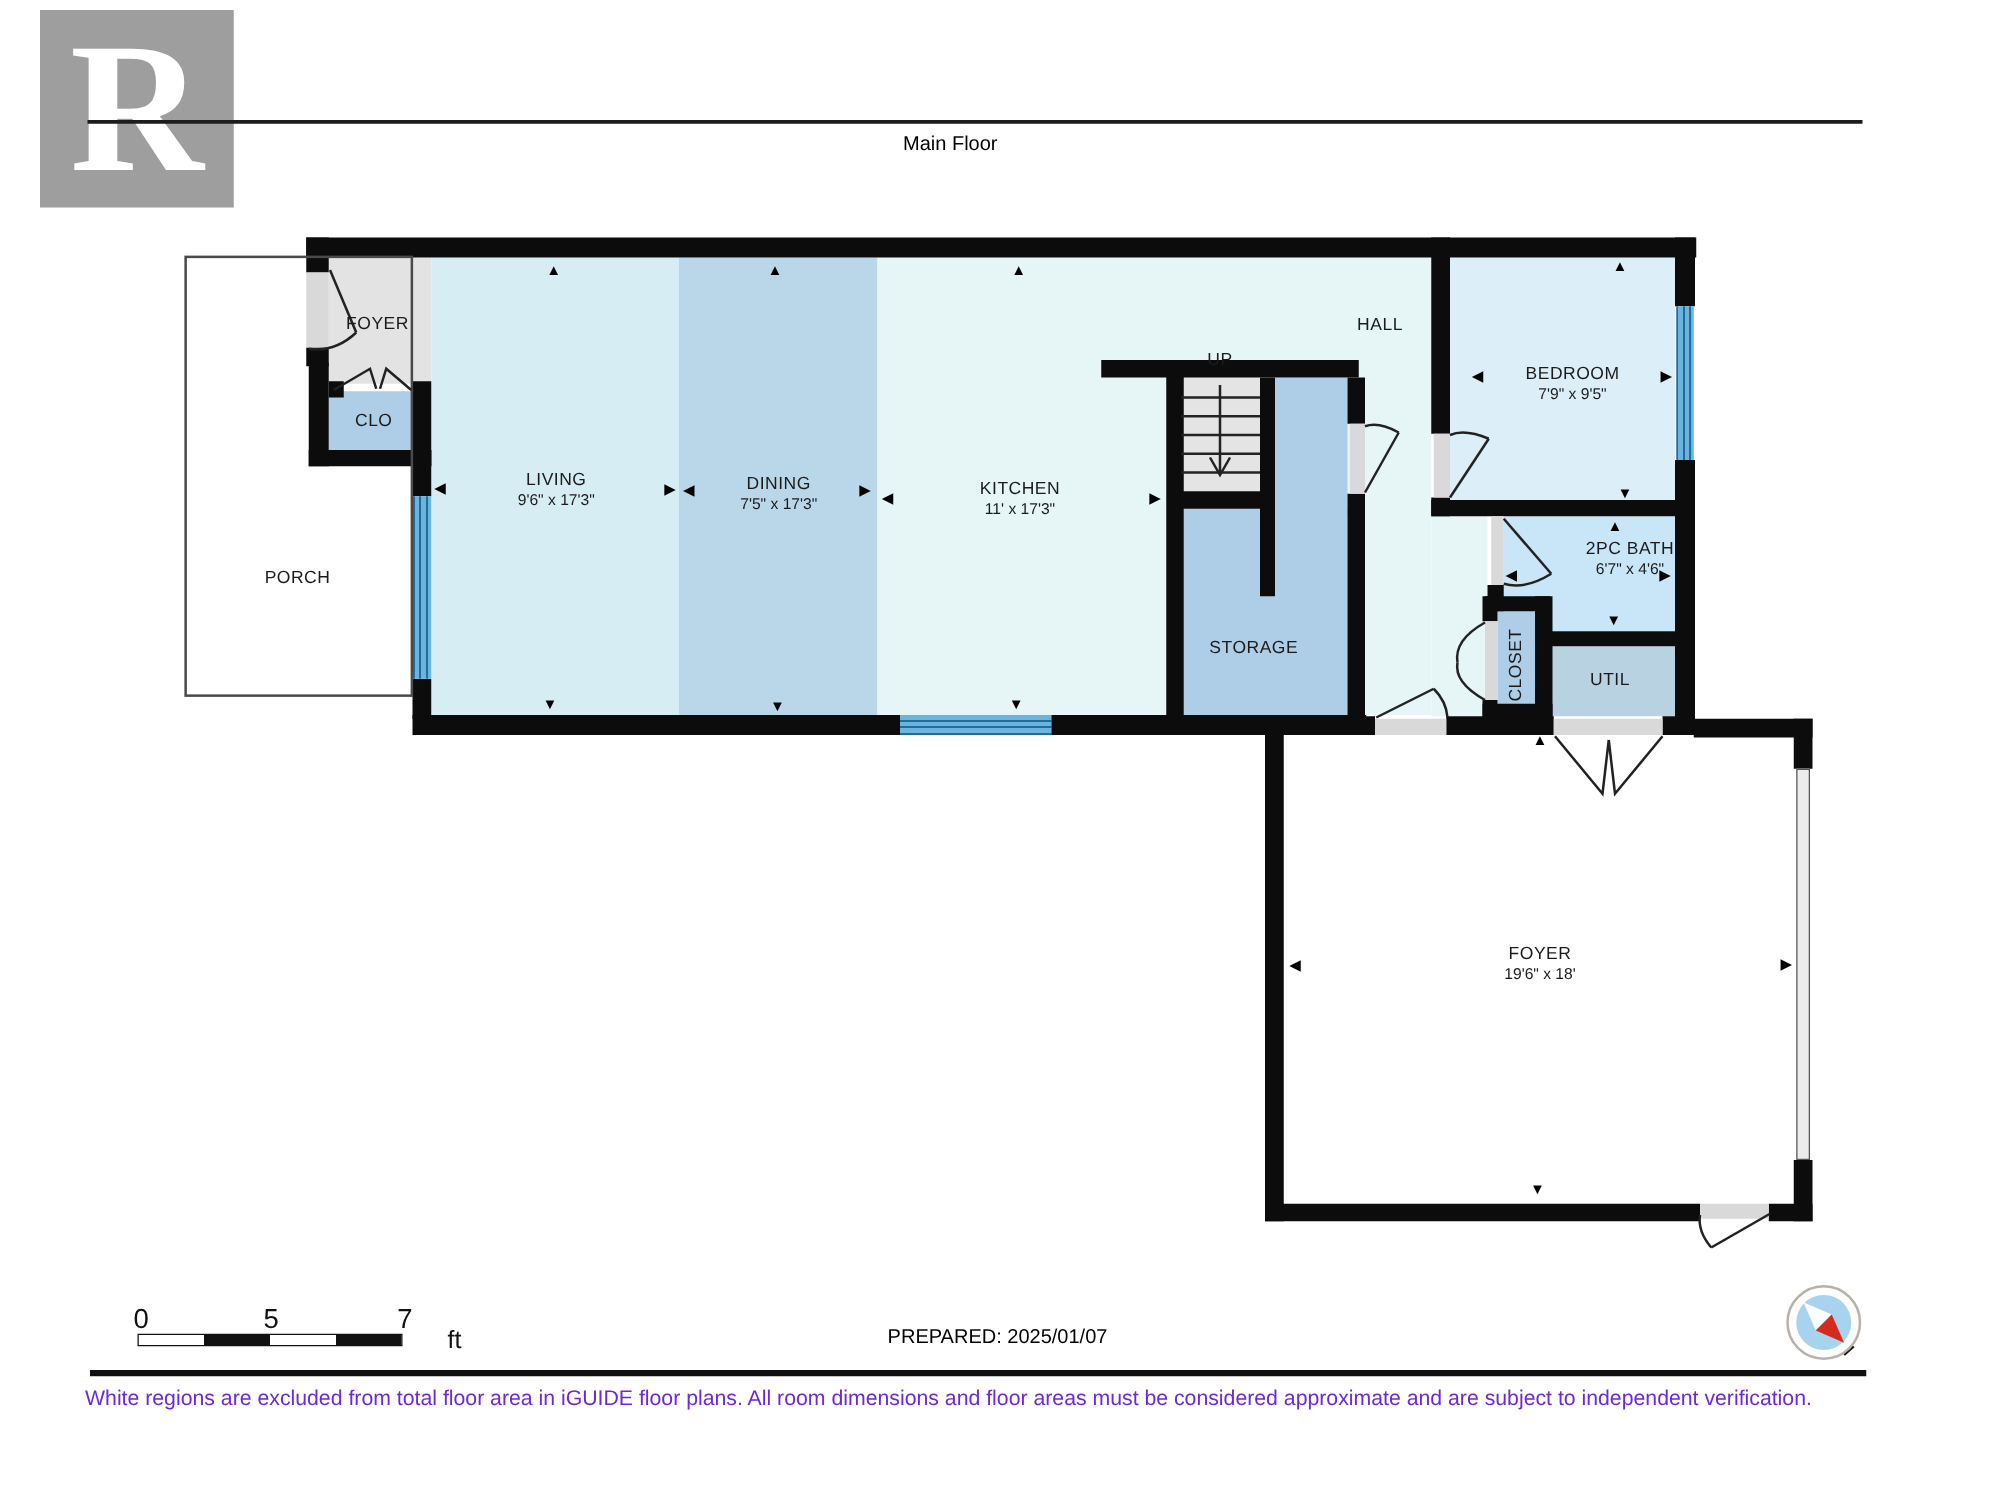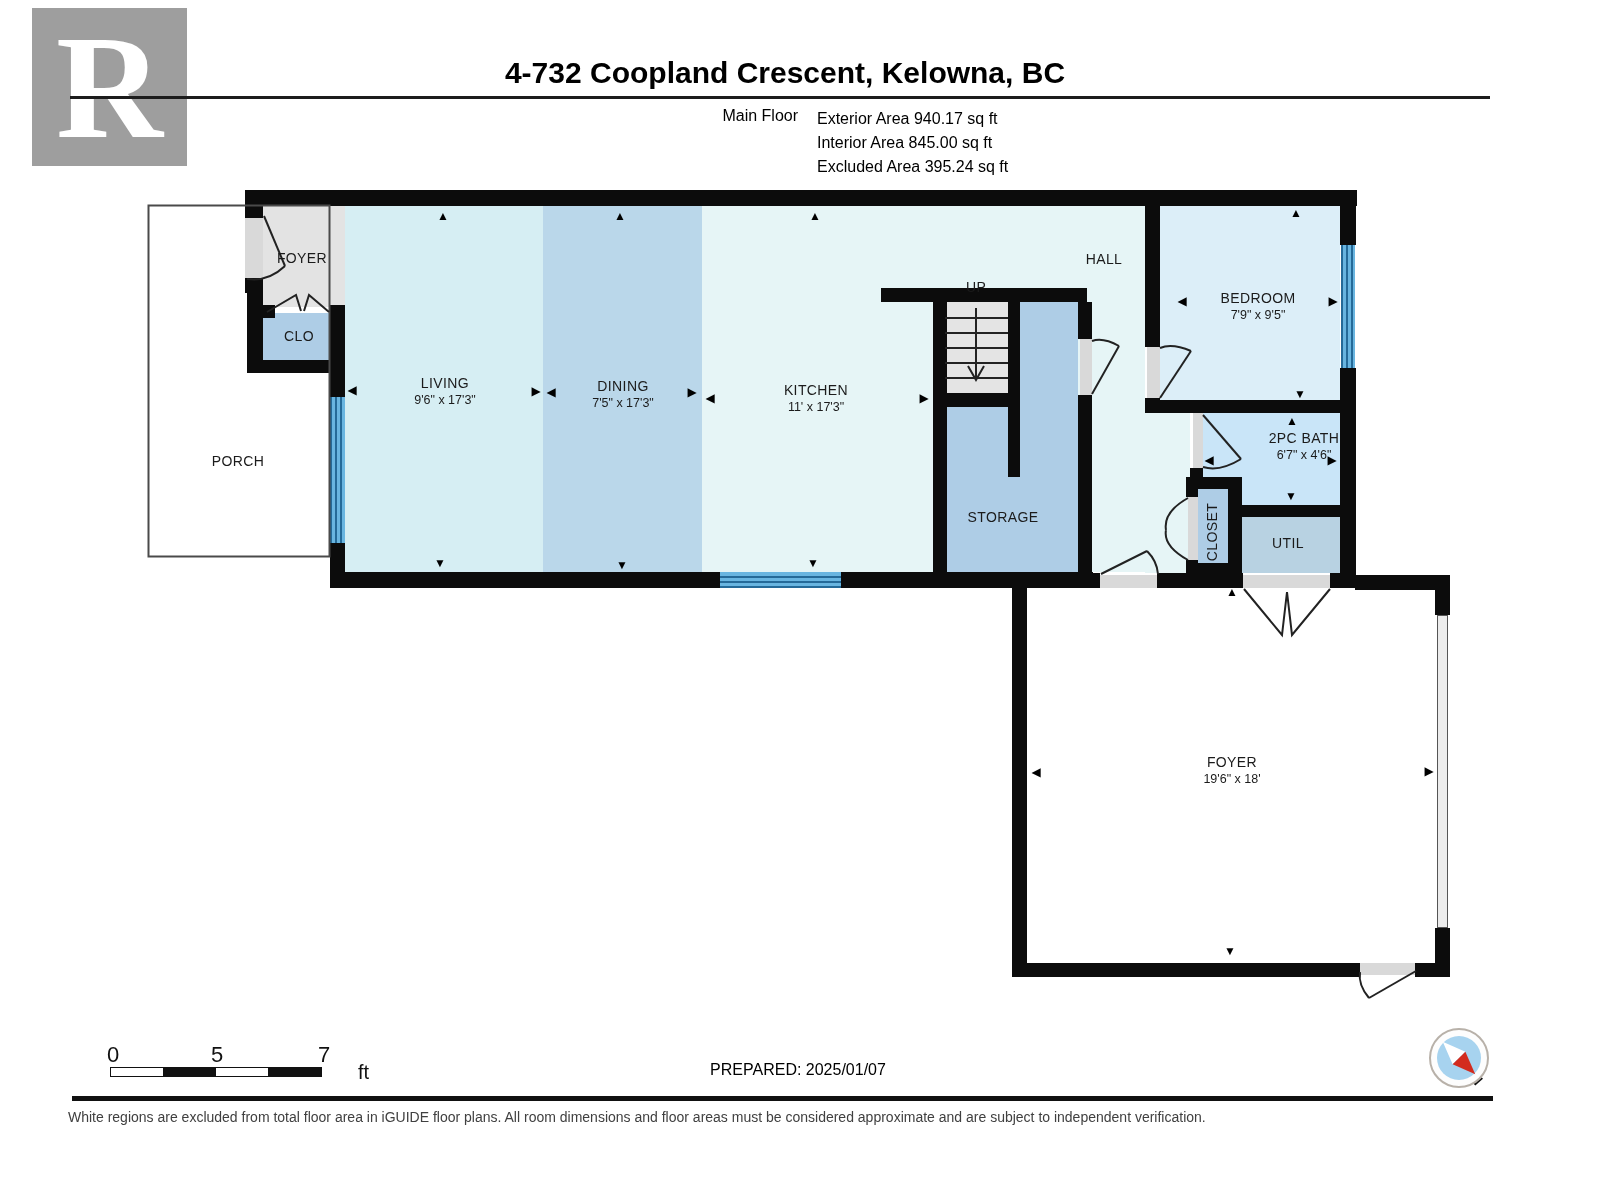--- a/index.html
+++ b/index.html
@@ -36,38 +36,32 @@
   .scale-unit{position:absolute;left:330px;top:1061px;font-size:20px;color:#111;margin-left:28px;}
   .prepared{position:absolute;left:798px;top:1070px;transform:translate(-50%,-50%);font-size:16px;color:#000;}
   .compass{position:absolute;left:1429px;top:1028px;width:56px;height:56px;border:2px solid #b8b1a9;border-radius:50%;
            background:#fdfdfd;z-index:5;}
   .compass-inner{position:absolute;left:6px;top:6px;width:44px;height:44px;border-radius:50%;background:#a7d3ef;}
   .needle{position:absolute;left:50%;top:50%;width:18px;height:46px;margin:-23px 0 0 -9px;transform:rotate(-45deg);}
   .needle .tri-n{width:0;height:0;border-left:9px solid transparent;border-right:9px solid transparent;border-bottom:23px solid #fff;}
   .needle .tri-s{width:0;height:0;border-left:9px solid transparent;border-right:9px solid transparent;border-top:23px solid #d32b1e;}
   .compass-n{position:absolute;left:1471px;top:1070px;font-size:15px;font-weight:bold;color:#111;transform:rotate(48deg);}
   .footline{position:absolute;left:72px;top:1096px;width:1421px;height:5px;background:#111;}
-  .disclaimer{position:absolute;left:68px;top:1109px;font-size:14px;color:#404040;white-space:nowrap;}
+  .disclaimer{position:absolute;left:68px;top:1109px;font-size:17px;color:#6d28d9;white-space:nowrap;}
 </style>
 </head>
 <body>
 
 <div class="page">
 
   <div class="logo-box">
     <span class="logo-r">R</span>
   </div>
   <div class="hline"></div>
-  <div class="title">4-732 Coopland Crescent, Kelowna, BC</div>
   <div class="floor-label">Main Floor</div>
-  <div class="areas">
-    <div>Exterior Area 940.17 sq ft</div>
-    <div>Interior Area 845.00 sq ft</div>
-    <div>Excluded Area 395.24 sq ft</div>
-  </div>
 
   <div class="fill" style="left:263px;top:206px;width:82px;height:101px;background:#e3e3e3"></div>
   <div class="fill" style="left:263px;top:313px;width:67px;height:47px;background:#aecde6"></div>
   <div class="fill" style="left:345px;top:206px;width:198px;height:366px;background:#d6eef3"></div>
   <div class="fill" style="left:543px;top:206px;width:159px;height:366px;background:#bad7ea"></div>
   <div class="fill" style="left:702px;top:206px;width:443px;height:366px;background:#e6f5f6"></div>
   <div class="fill" style="left:1145px;top:413px;width:45px;height:160px;background:#e6f5f6"></div>
   <div class="fill" style="left:945px;top:302px;width:63px;height:91px;background:#e4e4e4"></div>
   <div class="fill" style="left:947px;top:407px;width:131px;height:166px;background:#aecde6"></div>
   <div class="fill" style="left:1020px;top:302px;width:58px;height:110px;background:#aecde6"></div>

